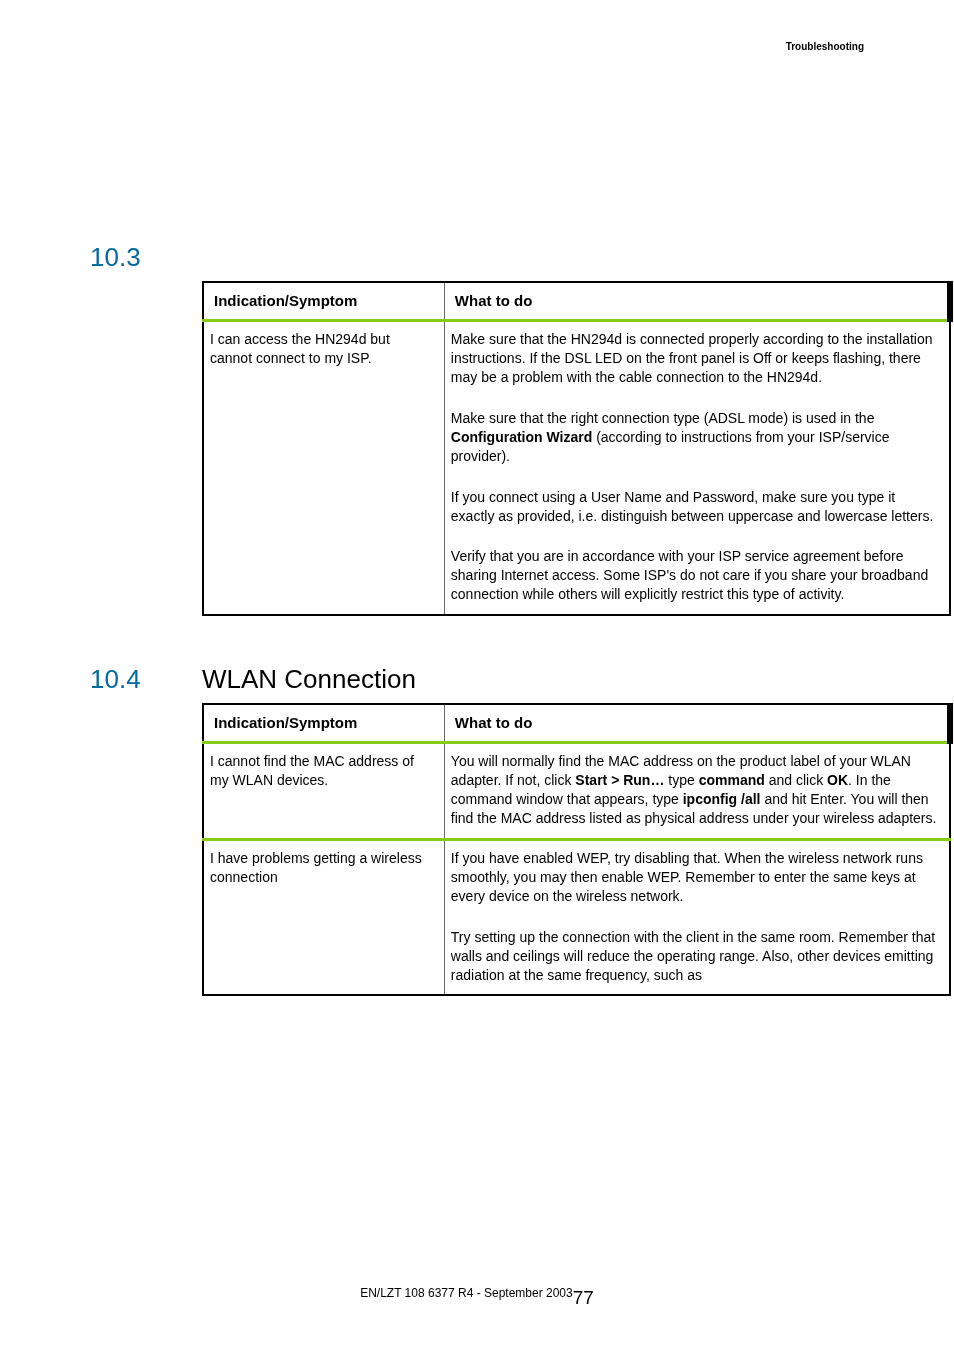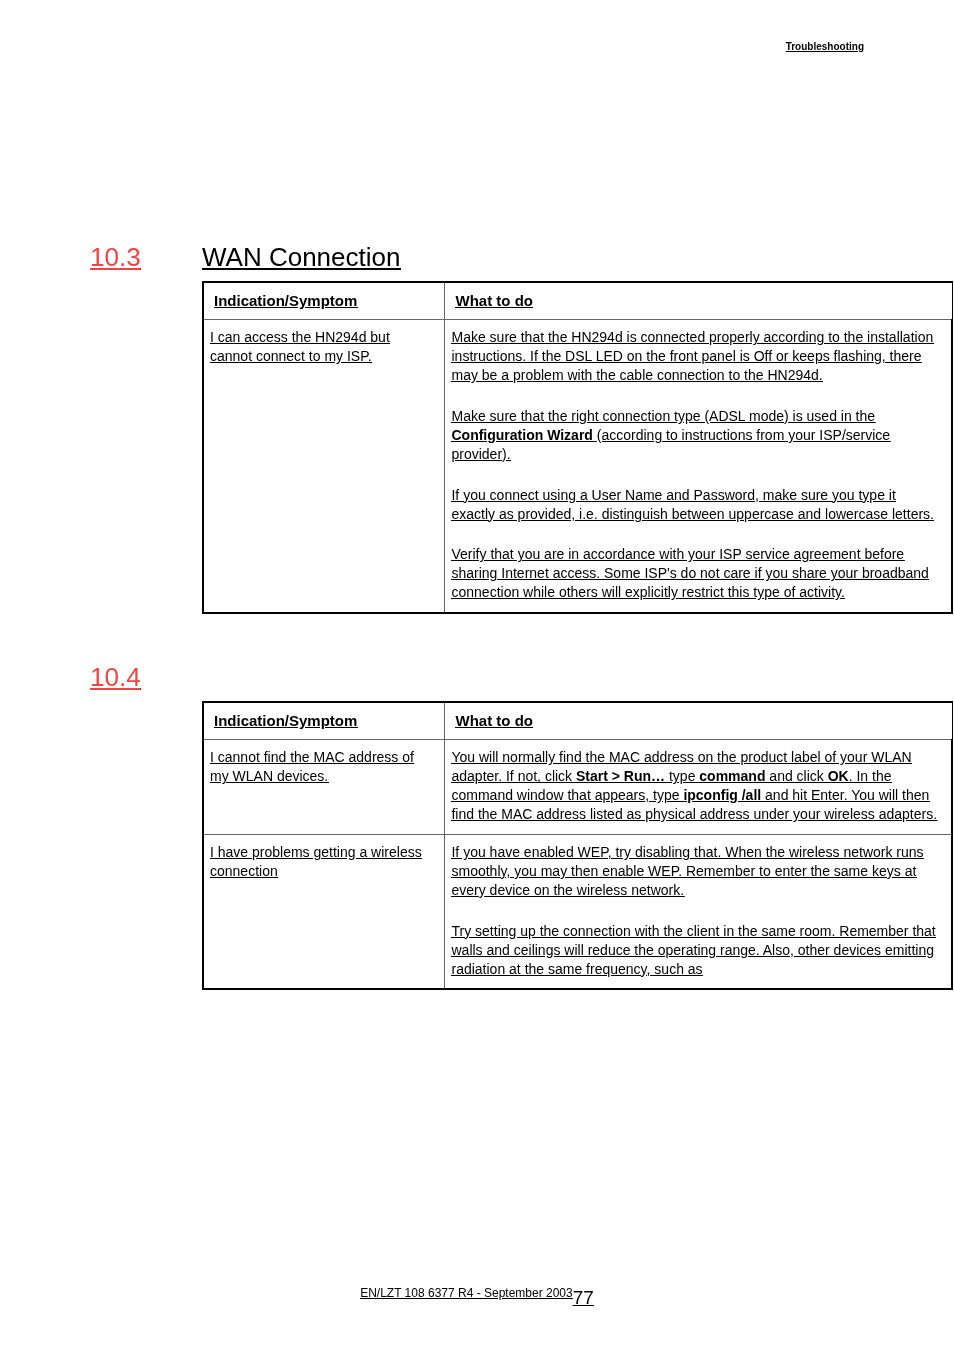--- a/index.html
+++ b/index.html
@@ -1,16 +1,16 @@
 <!DOCTYPE html>
 <html><head>
 <meta charset="utf-8">
 <style>
   
-  * { box-sizing: border-box; text-decoration: underline; }
+  * { box-sizing: border-box; }
   html, body {
     margin: 0;
     padding: 0;
     background: #ffffff;
     color: #000000;
     font-family: Arial, Helvetica, sans-serif;
     font-size: 14px;
     line-height: 1.35;
   }
 
@@ -41,21 +41,21 @@
 
   .section-row {
     display: flex;
     align-items: flex-end;
     gap: 56px;
     margin-bottom: 6px;
   }
   .section-number {
     font-size: 26px;
     font-weight: normal;
-    color: #ef4444;
+    color: #0369a1;
     min-width: 56px;
   }
   .section-title {
     font-size: 26px;
     font-weight: normal;
     color: #000;
   }
 
   .table-wrap {
     margin-left: 112px;
@@ -85,31 +85,31 @@
     border-bottom: 2px solid #000;
     border-left: 1px solid #666;
     border-right: 1px solid #666;
     background: #fff;
     vertical-align: top;
   }
   table.trouble th:first-child {
     border-left: 2px solid #000;
   }
   table.trouble th:last-child {
-    border-right: 1px solid #000000;
+    border-right: 6px solid #000000;
   }
   table.trouble td:first-child {
     border-left: 2px solid #000;
   }
   table.trouble td:last-child {
     border-right: 2px solid #000;
   }
   
   table.trouble tr + tr td {
-    border-top: 1px solid #84cc16;
+    border-top: 3px solid #84cc16;
     padding-left: 6px;
   }
   table.trouble tr:not(:last-child) td {
     border-bottom: 1px solid #666;
   }
 
   .col-symptom { width: 210px; }
   .col-action  { width: 440px; }
 
   .para + .para { margin-top: 22px; }
@@ -132,21 +132,20 @@
 
 <div class="page">
 
   <div class="running-header">Troubleshooting</div>
 
   <div class="content">
 
     <div class="section">
       <div class="section-row">
         <div class="section-number">10.3</div>
-        <div class="section-title">WAN Connection</div>
       </div>
 
       <div class="table-wrap">
         <table class="trouble">
           <colgroup>
             <col class="col-symptom">
             <col class="col-action">
           </colgroup>
           <tbody>
               <tr>
@@ -165,20 +164,21 @@
             </td>
           </tr>
         </tbody>
           </table>
       </div>
     </div>
 
     <div class="section">
       <div class="section-row">
         <div class="section-number">10.4</div>
+        <div class="section-title">WLAN Connection</div>
       </div>
 
       <div class="table-wrap">
         <table class="trouble">
           <colgroup>
             <col class="col-symptom">
             <col class="col-action">
           </colgroup>
           <tbody>
               <tr>

